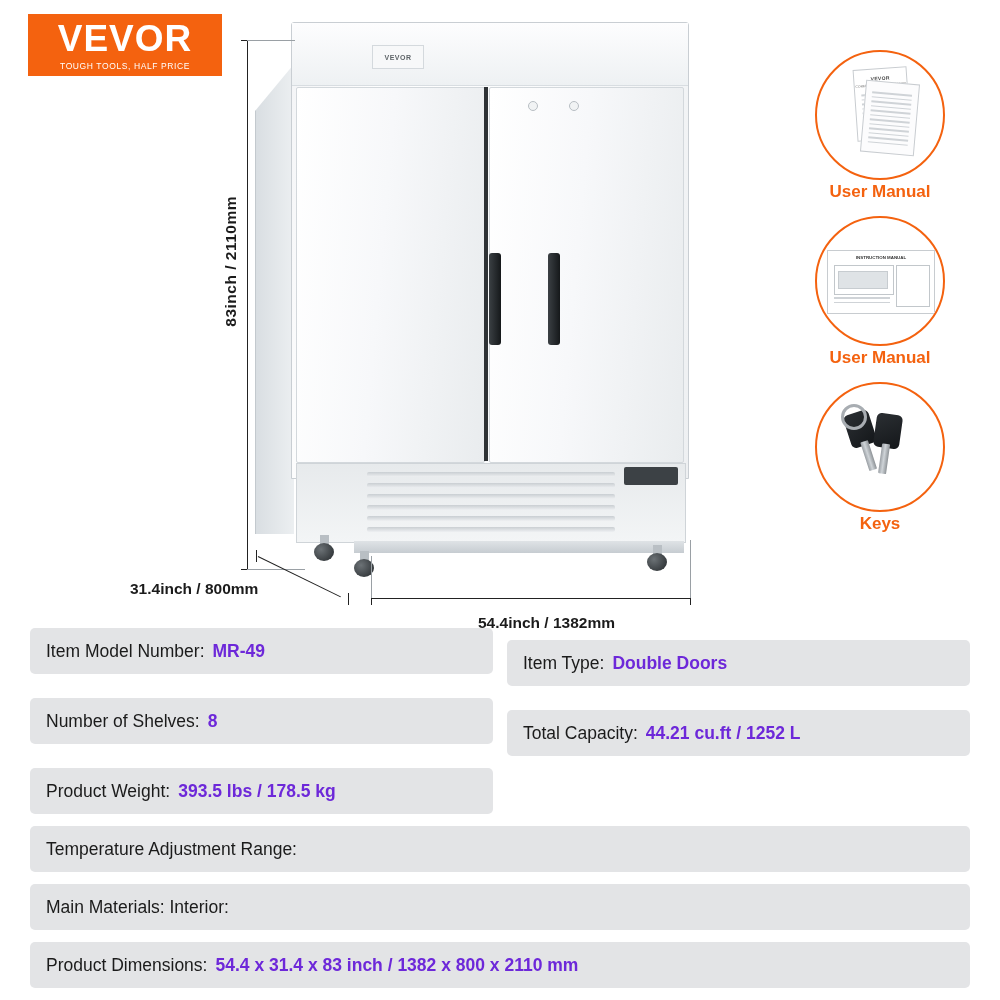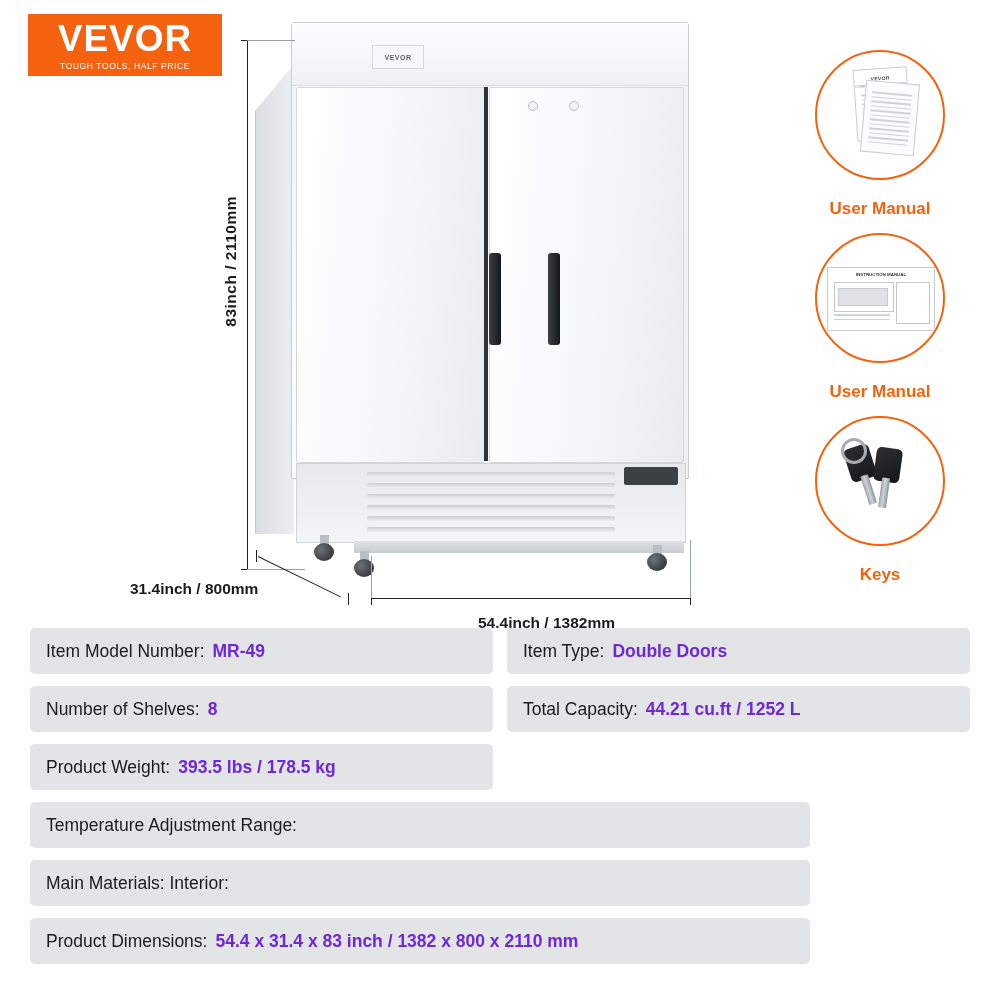--- a/index.html
+++ b/index.html
@@ -234,21 +234,21 @@
     width: 126px;
     height: 126px;
     margin: 0 auto;
     border: 2px solid #f4620f;
     border-radius: 50%;
     position: relative;
     background: #ffffff;
     overflow: hidden;
   }
   .acc-caption {
-    margin-top: 19px;
+    margin-top: 2px;
     font-size: 17px;
     font-weight: bold;
     color: #f4620f;
   }
 
   
   .sheet {
     position: absolute;
     background: #fff;
     border: 1px solid #c8ccd0;
@@ -341,22 +341,22 @@
     font-size: 17.5px;
     color: #1b1b1b;
   }
   .cell .v {
     font-size: 17.5px;
     font-weight: bold;
     color: #6d28d9;
     margin-left: 8px;
   }
   .w-half-a { width: 463px; }
-  .w-half-b { width: 463px; }
-  .w-full { width: 780px; }
+  .w-half-b { width: 463px; margin-top: 12px; }
+  .w-full { width: 940px; }
 </style>
 </head>
 <body>
 
 <div class="logo">
   <div class="logo-word">VEVOR</div>
   <div class="logo-tag">TOUGH TOOLS, HALF PRICE</div>
 </div>
 
 <div class="product-area">

